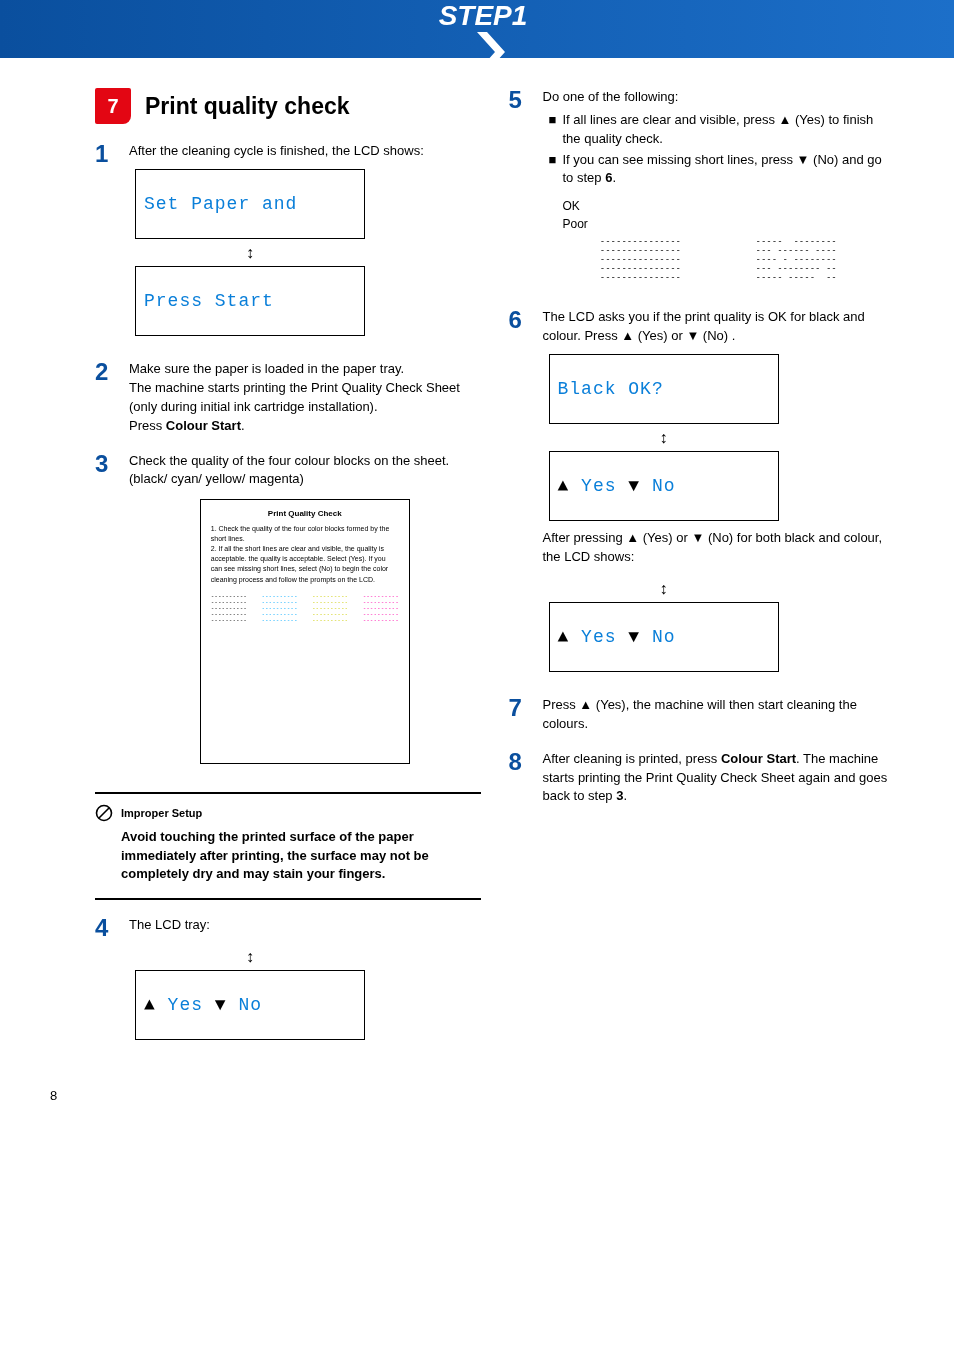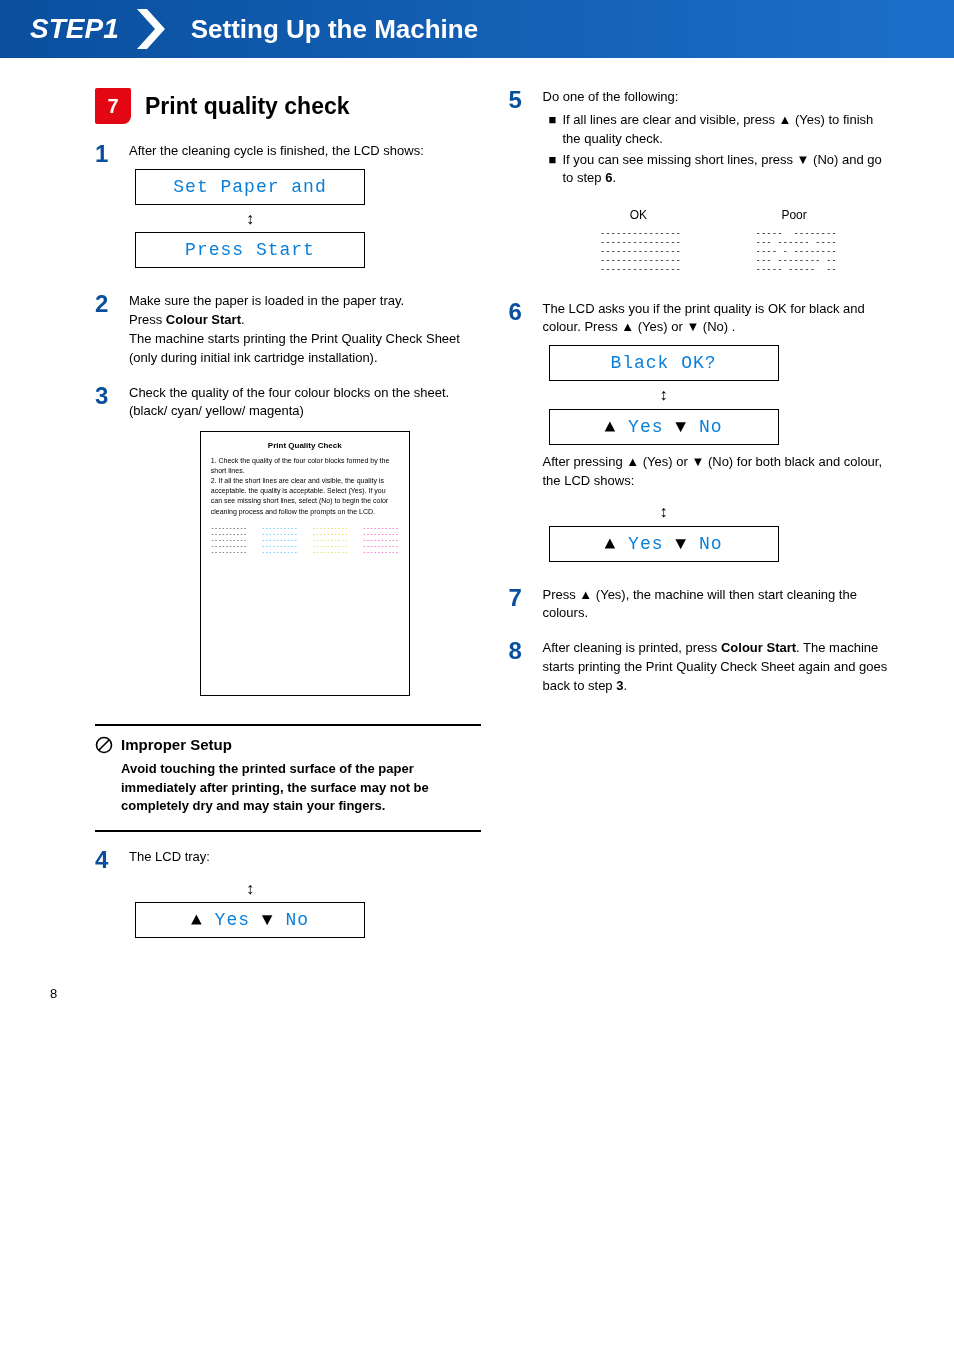--- a/index.html
+++ b/index.html
@@ -1,42 +1,42 @@
 <!DOCTYPE html>
 <html><head>
 <meta charset="utf-8">
 <style>
   * { box-sizing: border-box; margin: 0; padding: 0; }
   body { font-family: Arial, Helvetica, sans-serif; font-size: 13px; color: #000; background: #fff; width: 954px; }
-  .header-bar { background: linear-gradient(90deg, #0a4f9e 0%, #1c6fc9 100%); height: 58px; display: flex; align-items: center; padding-left: 30px; }
+  .header-bar { background: linear-gradient(90deg, #0a4f9e 0%, #1c6fc9 100%); height: 58px; display: flex; align-items: center; padding-left: 30px; flex-direction: column; }
   .step-label { color: #fff; font-size: 28px; font-weight: bold; font-style: italic; margin-right: 18px; }
   .chevron { display:inline-block; }
   .chevron svg { display:block; }
   .header-title { color: #fff; font-size: 26px; font-weight: bold; margin-left: 24px; }
   .page { padding: 30px 60px 40px 95px; }
   .columns { display: flex; gap: 28px; }
   .col { flex: 1; min-width: 0; }
   .section-head { display: flex; align-items: center; margin-bottom: 18px; }
   .badge { background: #e30613; color: #fff; font-weight: bold; font-size: 20px; width: 36px; height: 36px; display:flex; align-items:center; justify-content:center; border-radius: 2px 2px 8px 2px; margin-right: 14px; }
   .section-title { font-size: 23px; font-weight: bold; }
   .step { display: flex; margin-top: 16px; }
   .step-num { color: #0a4f9e; font-weight: bold; font-size: 24px; width: 34px; flex-shrink:0; line-height: 1; }
   .step-body { flex: 1; font-size: 13px; line-height: 1.45; }
   .lcd-group { margin: 8px 0 8px 6px; }
-  .lcd-line { border: 1px solid #000; padding: 4px 8px; font-family: "Courier New", monospace; font-size: 18px; color: #0a7fd9; letter-spacing: 1px; display:block; width: 230px; background:#fff;text-align:center;}
+  .lcd-line { border: 1px solid #000; padding: 21px 8px; font-family: "Courier New", monospace; font-size: 18px; color: #0a7fd9; letter-spacing: 1px; display:block; width: 230px; background:#fff;}
   .lcd-sep { width: 230px; text-align: center; font-size: 16px; padding: 2px 0; }
   .bullet-list { margin: 4px 0 4px 6px; }
   .bullet-item { display:flex; margin: 2px 0; }
   .bullet-sq { width: 14px; flex-shrink:0; }
   .bold { font-weight: bold; }
-  .okpoor-row { display:flex; justify-content: space-around; margin: 19px 20px 4px 20px; font-size: 12px;}
+  .okpoor-row { display:flex; justify-content: space-around; margin: 10px 20px 4px 20px; font-size: 12px; flex-direction: column;}
   .pattern-row { display:flex; justify-content: space-around; margin: 0 20px 10px 20px;}
   .pattern-box { font-family: monospace; font-size: 9px; line-height: 1; color:#000; white-space: pre; }
   .callout { border-top: 2px solid #000; border-bottom: 2px solid #000; margin-top: 28px; padding: 10px 0 14px 0; }
-  .callout-head { display:flex; align-items:center; font-weight:bold; font-size: 15px; margin-bottom: 6px;}
+  .callout-head { display:flex; align-items:center; font-weight:bold; font-size: 11px; margin-bottom: 6px;}
   .prohibit-icon { width:18px; height:18px; margin-right:8px; display:inline-flex; align-items:center; justify-content:center;}
   .callout-body { font-weight: bold; font-size: 13px; line-height:1.45; padding-left: 26px;}
   .page-num { position: relative; margin-top: 40px; margin-left: -45px; font-size: 13px;}
   .sheet-box { border:1px solid #000; margin: 10px auto 0 auto; width: 210px; padding: 8px 10px 140px 10px; font-size: 7px; }
   .sheet-title { text-align:center; font-weight:bold; font-size:8px; margin-bottom:4px;}
   .sheet-blocks { display:flex; justify-content:space-between; margin-top:8px;}
   .sheet-block { font-family: monospace; font-size:6px; line-height:1; white-space:pre;}
   .c-black{color:#000;} .c-cyan{color:#0af;} .c-yellow{color:#cc0;} .c-magenta{color:#f0a;}
 </style>
 </head>
@@ -70,22 +70,22 @@
             <div class="lcd-sep">↕</div>
             <span class="lcd-line">Press Start</span>
           </div>
         </div>
       </div>
 
       <div class="step">
         <div class="step-num">2</div>
         <div class="step-body">
           <div>Make sure the paper is loaded in the paper tray.</div>
+          <div>The machine starts printing the Print Quality Check Sheet (only during initial ink cartridge installation).</div>
           <div><span>Press </span><span class="bold">Colour Start</span><span>.</span></div>
-          <div>The machine starts printing the Print Quality Check Sheet (only during initial ink cartridge installation).</div>
         </div>
       </div>
 
       <div class="step">
         <div class="step-num">3</div>
         <div class="step-body">
           <div>Check the quality of the four colour blocks on the sheet.</div>
           <div>(black/ cyan/ yellow/ magenta)</div>
           <div class="sheet-box">
             <div class="sheet-title">Print Quality Check</div>

